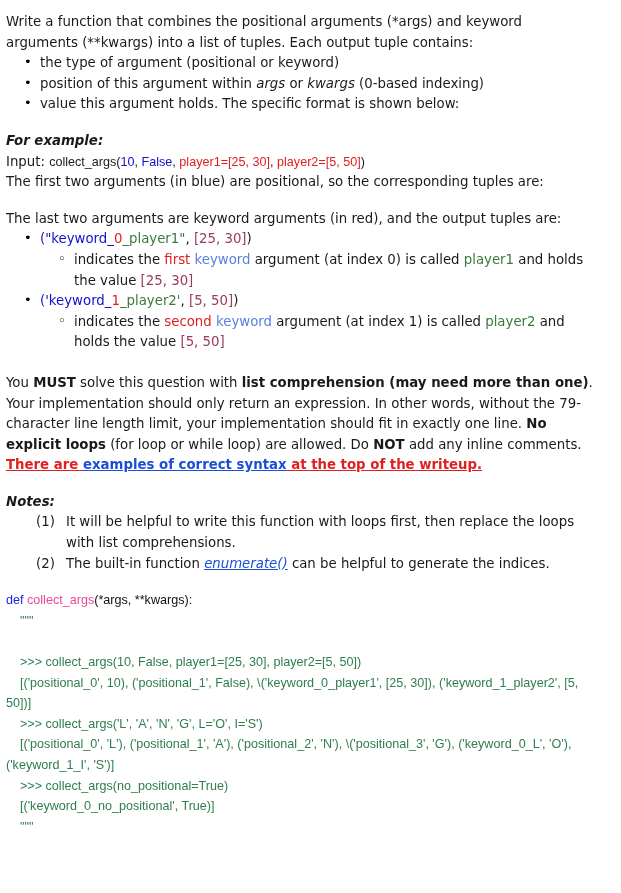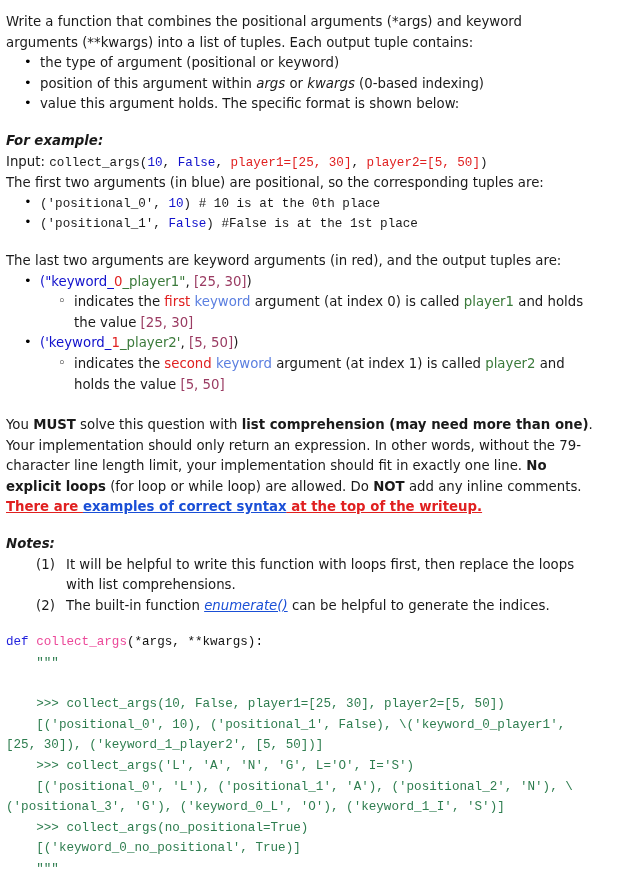--- a/index.html
+++ b/index.html
@@ -64,21 +64,21 @@
   }
   ul.sub > li::before {
     content: "\25E6";
     position: absolute;
     left: -16px;
     top: -1px;
     font-size: 13px;
     color: #000;
   }
   .mono, code, .code-block {
-    font-family: Liberation Mono, monospace;
+    font-family: Liberation Sans, sans-serif;
     font-size: 12.6px;
   }
   b, strong { font-weight: bold; }
   i, em { font-style: italic; }
 
   .blue   { color: #1111cc; }
   .red    { color: #e02020; }
   .green  { color: #3b7a3b; }
   .purple { color: #9a3b62; }
   .kwblue { color: #5b7fe0; }
@@ -148,24 +148,20 @@
   </ul>
 
   <div class="spacer-md"></div>
 
   <p class="para heading">For example:</p>
 
   <p class="para example-line"><span>Input: </span><span class="mono"><span>collect_args(</span><span class="blue">10</span><span>, </span><span class="blue">False</span><span>, </span><span class="red">player1=[25, 30]</span><span>, </span><span class="red">player2=[5, 50]</span><span>)</span></span></p>
 
   <p class="para">The first two arguments (in blue) are positional, so the corresponding tuples are:</p>
 
-  <ul class="bullets">
-    <li class="mono"><span>('positional_0', </span><span class="blue">10</span><span>)</span><span>  # 10 is at the 0th place</span></li>
-    <li class="mono"><span>('positional_1', </span><span class="blue">False</span><span>)</span><span>  #False is at the 1st place</span></li>
-  </ul>
 
   <div class="spacer-md"></div>
 
   <p class="para">The last two arguments are keyword arguments (in red), and the output tuples are:</p>
 
   <ul class="bullets">
     <li>
       <span><span class="blue">("keyword_</span><span class="red">0</span><span class="green">_player1"</span><span>, </span><span class="purple">[25, 30]</span><span>)</span></span>
       <ul class="sub">
         <li><span>indicates the </span><span class="red">first</span><span> </span><span class="kwblue">keyword</span><span> argument (at index 0) is called </span><span class="green">player1</span><span> and holds the value </span><span class="purple">[25, 30]</span></li>

